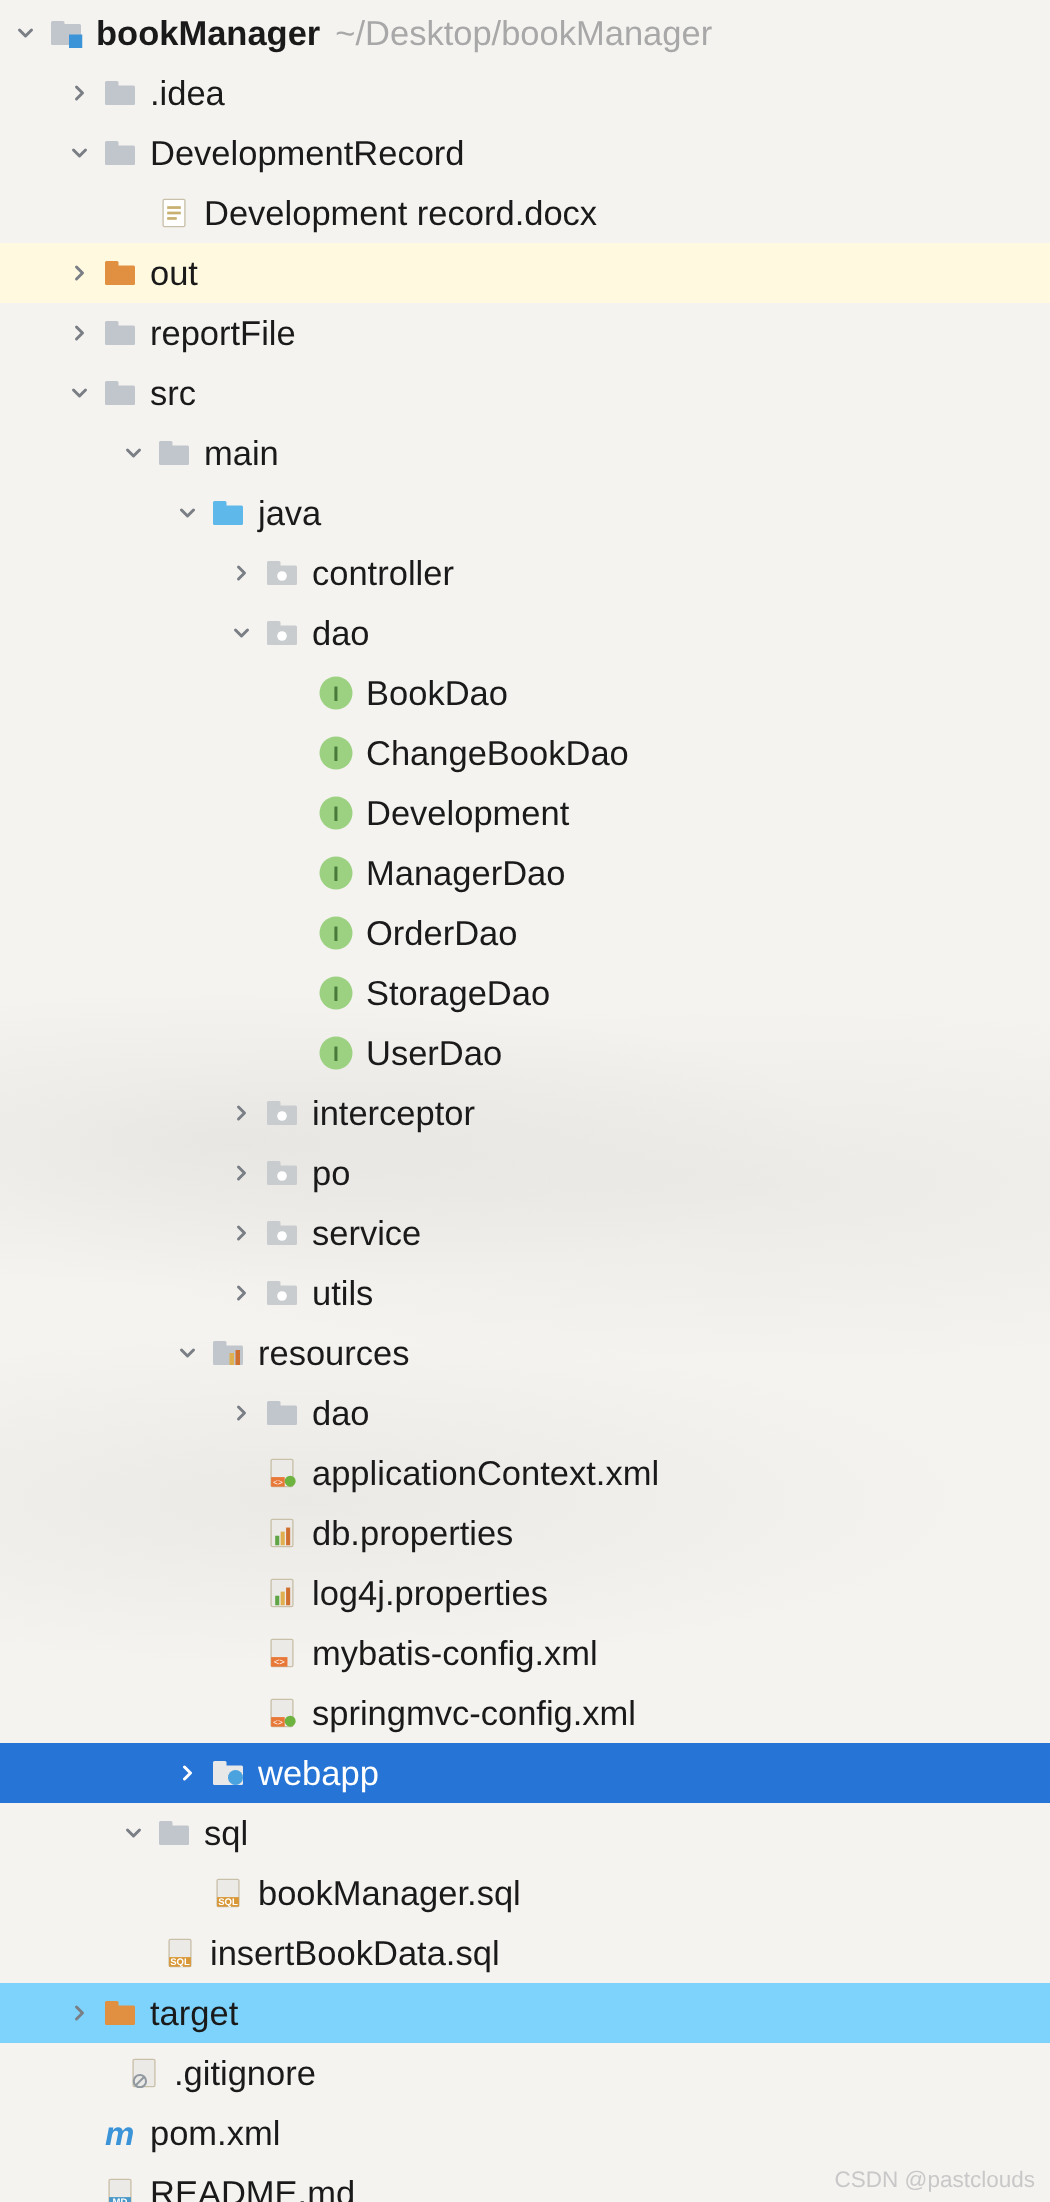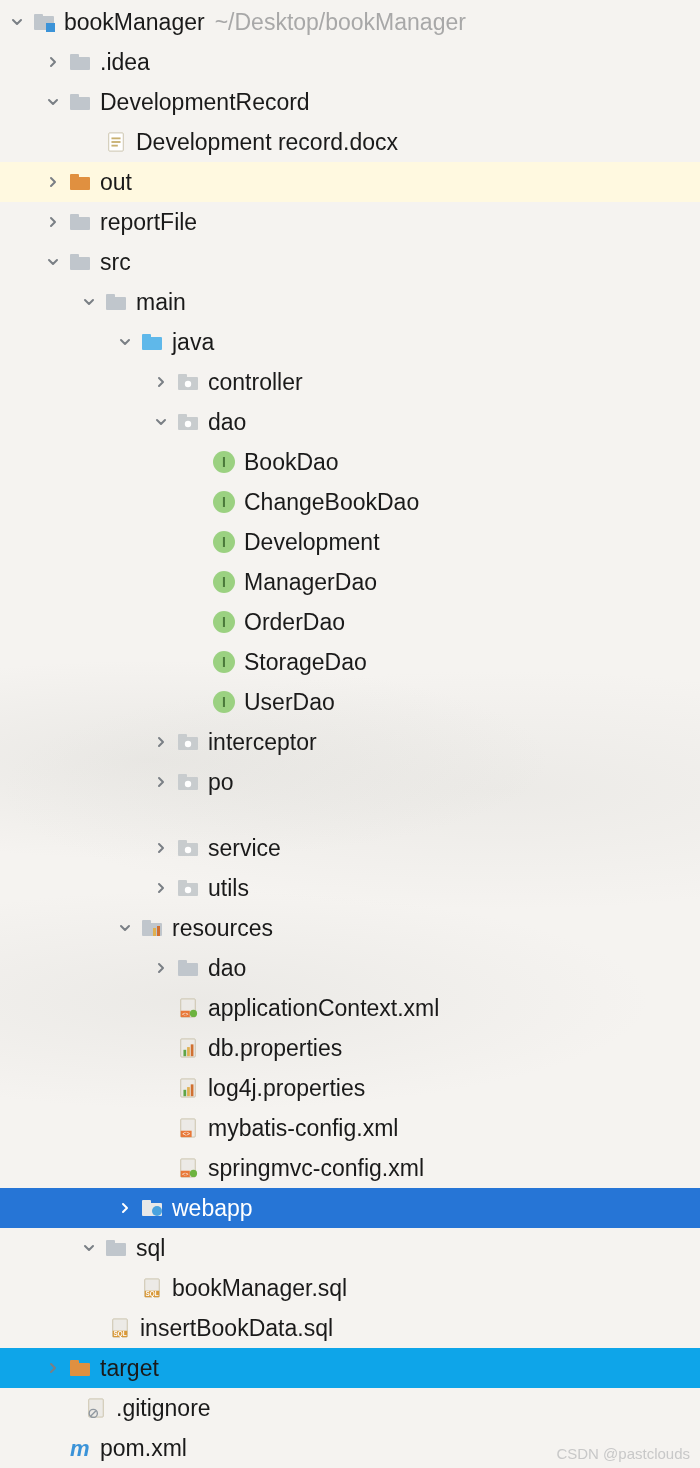--- a/index.html
+++ b/index.html
@@ -23,21 +23,21 @@
 }
 .tree { position: relative; z-index: 1; padding-top: 2px; }
 .row {
   display: flex;
   align-items: center;
   height: 40px;
   white-space: nowrap;
   cursor: pointer;
 }
 .row.highlight-out { background: #fff9e0; }
-.row.highlight-target { background: #0ea5e9; }
+.row.highlight-target { background: #7dd3fc; }
 .row.selected { background: #2675d6; color: #fff; }
 .row.selected .label { color: #fff; }
 .chev {
   width: 18px;
   height: 18px;
   flex-shrink: 0;
   display: inline-flex;
   align-items: center;
   justify-content: center;
   margin-right: 6px;
@@ -49,21 +49,21 @@
   width: 24px;
   height: 24px;
   flex-shrink: 0;
   margin-right: 8px;
   display: inline-flex;
   align-items: center;
   justify-content: center;
 }
 .icon svg { display: block; }
 .label { color: #1a1a1a; }
-.label.bold { font-weight: 400; }
+.label.bold { font-weight: 700; }
 .path-suffix { color: #a8a8a8; margin-left: 10px; font-weight: 400; }
 .watermark {
   position: absolute;
   right: 10px;
   bottom: 6px;
   font-size: 15px;
   color: #c8c8c8;
   z-index: 2;
 }
 </style>
@@ -354,21 +354,21 @@
       </span>
       <span class="icon">
         <svg width="22" height="20" viewBox="0 0 22 20">
           <rect x="1" y="5" width="20" height="13" rx="1" fill="#c8ccce"></rect>
           <rect x="1" y="2" width="9" height="5" rx="1" fill="#c8ccce"></rect>
           <circle cx="11" cy="12" r="3.2" fill="#fff"></circle>
         </svg>
       </span>
       <span class="label">po</span>
     </div>
-    <div class="row" style="padding-left: 152px; margin-top: 26px;">
+    <div class="row" style="padding-left: 152px;">
       <span class="chev collapsed" style="color: rgb(122, 127, 133);">
         <svg width="14" height="14" viewBox="0 0 14 14">
           <path d="M3 5 L7 9 L11 5" fill="none" stroke="currentColor" stroke-width="2" stroke-linecap="round" stroke-linejoin="round"></path>
         </svg>
       </span>
       <span class="icon">
         <svg width="22" height="20" viewBox="0 0 22 20">
           <rect x="1" y="5" width="20" height="13" rx="1" fill="#c8ccce"></rect>
           <rect x="1" y="2" width="9" height="5" rx="1" fill="#c8ccce"></rect>
           <circle cx="11" cy="12" r="3.2" fill="#fff"></circle>

